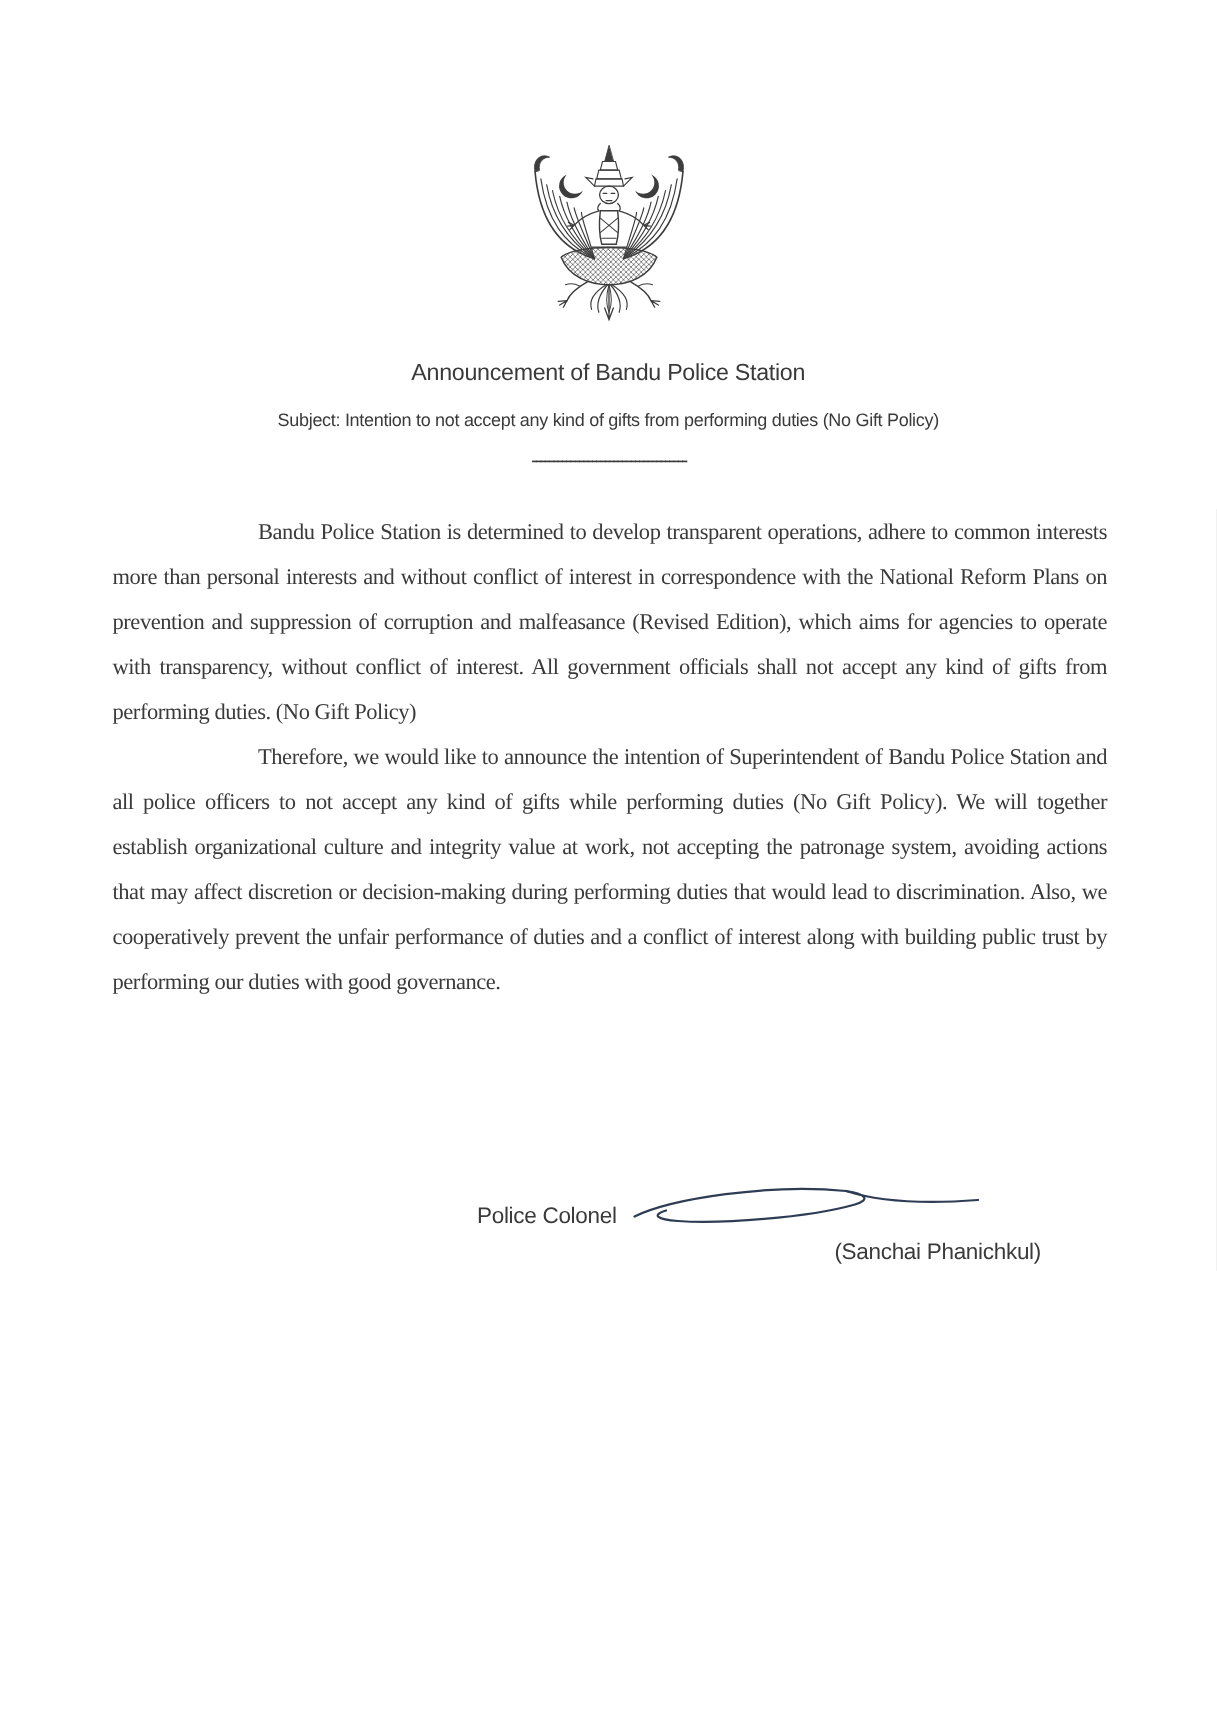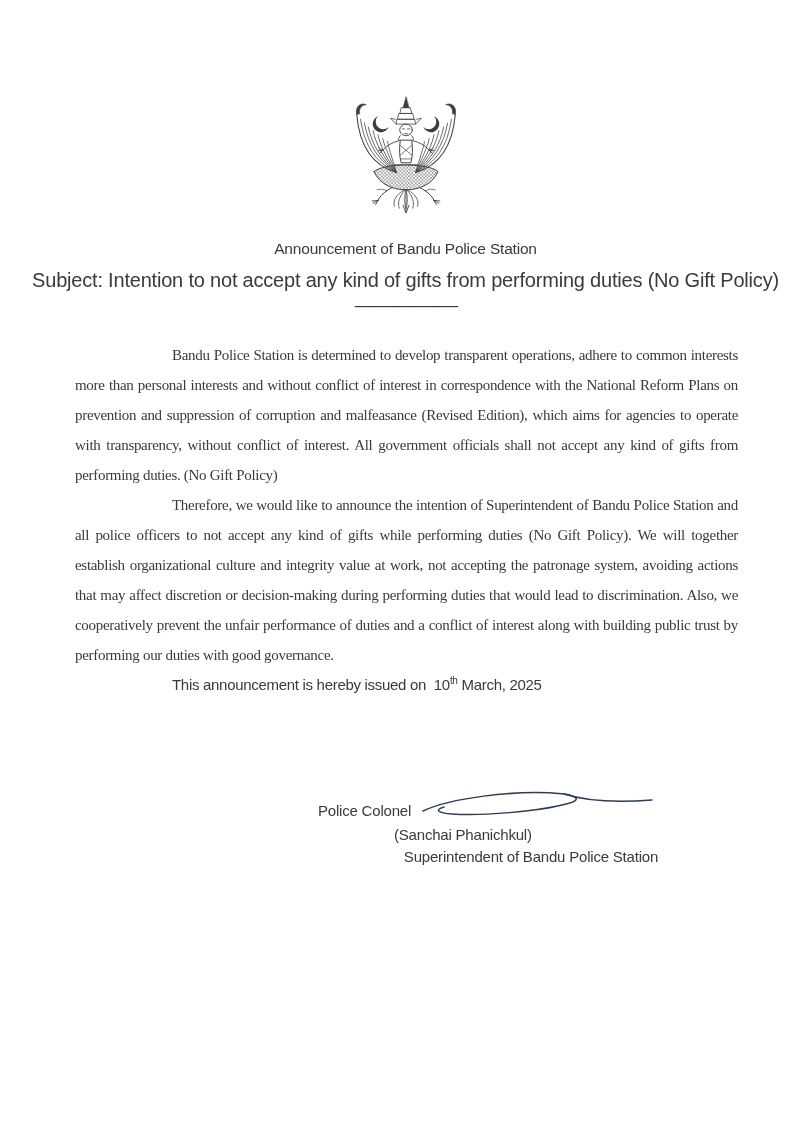--- a/index.html
+++ b/index.html
@@ -18,21 +18,21 @@
   .emblem-wrap {
     position:absolute; top:95px; left:0; width:811px;
     display:flex; justify-content:center;
   }
   .doc-title {
     position:absolute; top:238px; left:0; width:811px;
     text-align:center; line-height:22px; font-size:15.5px;
   }
   .doc-subject {
     position:absolute; top:269px; left:0; width:811px;
-    text-align:center; line-height:22px; font-size:20px;
+    text-align:center; line-height:22px; font-size:12px;
   }
   .doc-divider {
     position:absolute; top:297px; left:0; width:811px;
     text-align:center; line-height:18px; font-size:14px;
     letter-spacing:-1.8px; color:var(--text,#3a3a3a);
   }
   .doc-body {
     position:absolute; top:340px; left:75px; width:663px;
   }
   .para {
@@ -61,22 +61,22 @@
   .signature-block {
     position:absolute; top:786px; left:0; width:716px; height:100px;
   }
   .signer-rank {
     position:absolute; left:318px; top:14px; line-height:22px;
   }
   .sig-ink {
     position:absolute; left:418px; top:0px;
   }
   .signer-name {
-    position:absolute; left:394px; top:38px; width:312px;
-    text-align:left; line-height:22px;
+    position:absolute; left:382px; top:38px; width:312px;
+    text-align:right; line-height:22px;
   }
   .signer-position {
     position:absolute; left:375px; top:60px; width:312px;
     text-align:center; line-height:22px;
   }
 </style>
 </head>
 <body>
 
 <div class="page">
@@ -128,28 +128,26 @@
     </svg>
   </div>
 
   <div class="doc-title">Announcement of Bandu Police Station</div>
   <div class="doc-subject">Subject: Intention to not accept any kind of gifts from performing duties (No Gift Policy)</div>
   <div class="doc-divider">------------------------------------</div>
 
   <div class="doc-body">
     <p class="para">Bandu Police Station is determined to develop transparent operations, adhere to common interests more than personal interests and without conflict of interest in correspondence with the National Reform Plans on prevention and suppression of corruption and malfeasance (Revised Edition), which aims for agencies to operate with transparency, without conflict of interest. All government officials shall not accept any kind of gifts from performing duties. (No Gift Policy)</p>
     <p class="para">Therefore, we would like to announce the intention of Superintendent of Bandu Police Station and all police officers to not accept any kind of gifts while performing duties (No Gift Policy). We will together establish organizational culture and integrity value at work, not accepting the patronage system, avoiding actions that may affect discretion or decision-making during performing duties that would lead to discrimination. Also, we cooperatively prevent the unfair performance of duties and a conflict of interest along with building public trust by performing our duties with good governance.</p>
-    <p class="issued-line"><span>This announcement is hereby issued on  10</span><sup>th</sup><span> March, 2025</span></p>
   </div>
 
   <div class="signature-block">
     <span class="signer-rank">Police Colonel</span>
     <svg class="sig-ink" viewBox="0 0 240 36" width="240" height="36" aria-hidden="true">
       <g fill="none" stroke="#2e3d54" stroke-width="1.5" stroke-linecap="round">
         <path d="M5,25 C30,13 95,3 146,8 C160,10 162,14 152,17 C120,26 62,30 34,28 C20,27 16,24 26,21"></path>
         <path d="M146,8 C168,15 196,17 234,14"></path>
       </g>
     </svg>
     <div class="signer-name">(Sanchai Phanichkul)</div>
-    <div class="signer-position">Superintendent of Bandu Police Station</div>
   </div>
 
 </div>
 
 </body></html>

